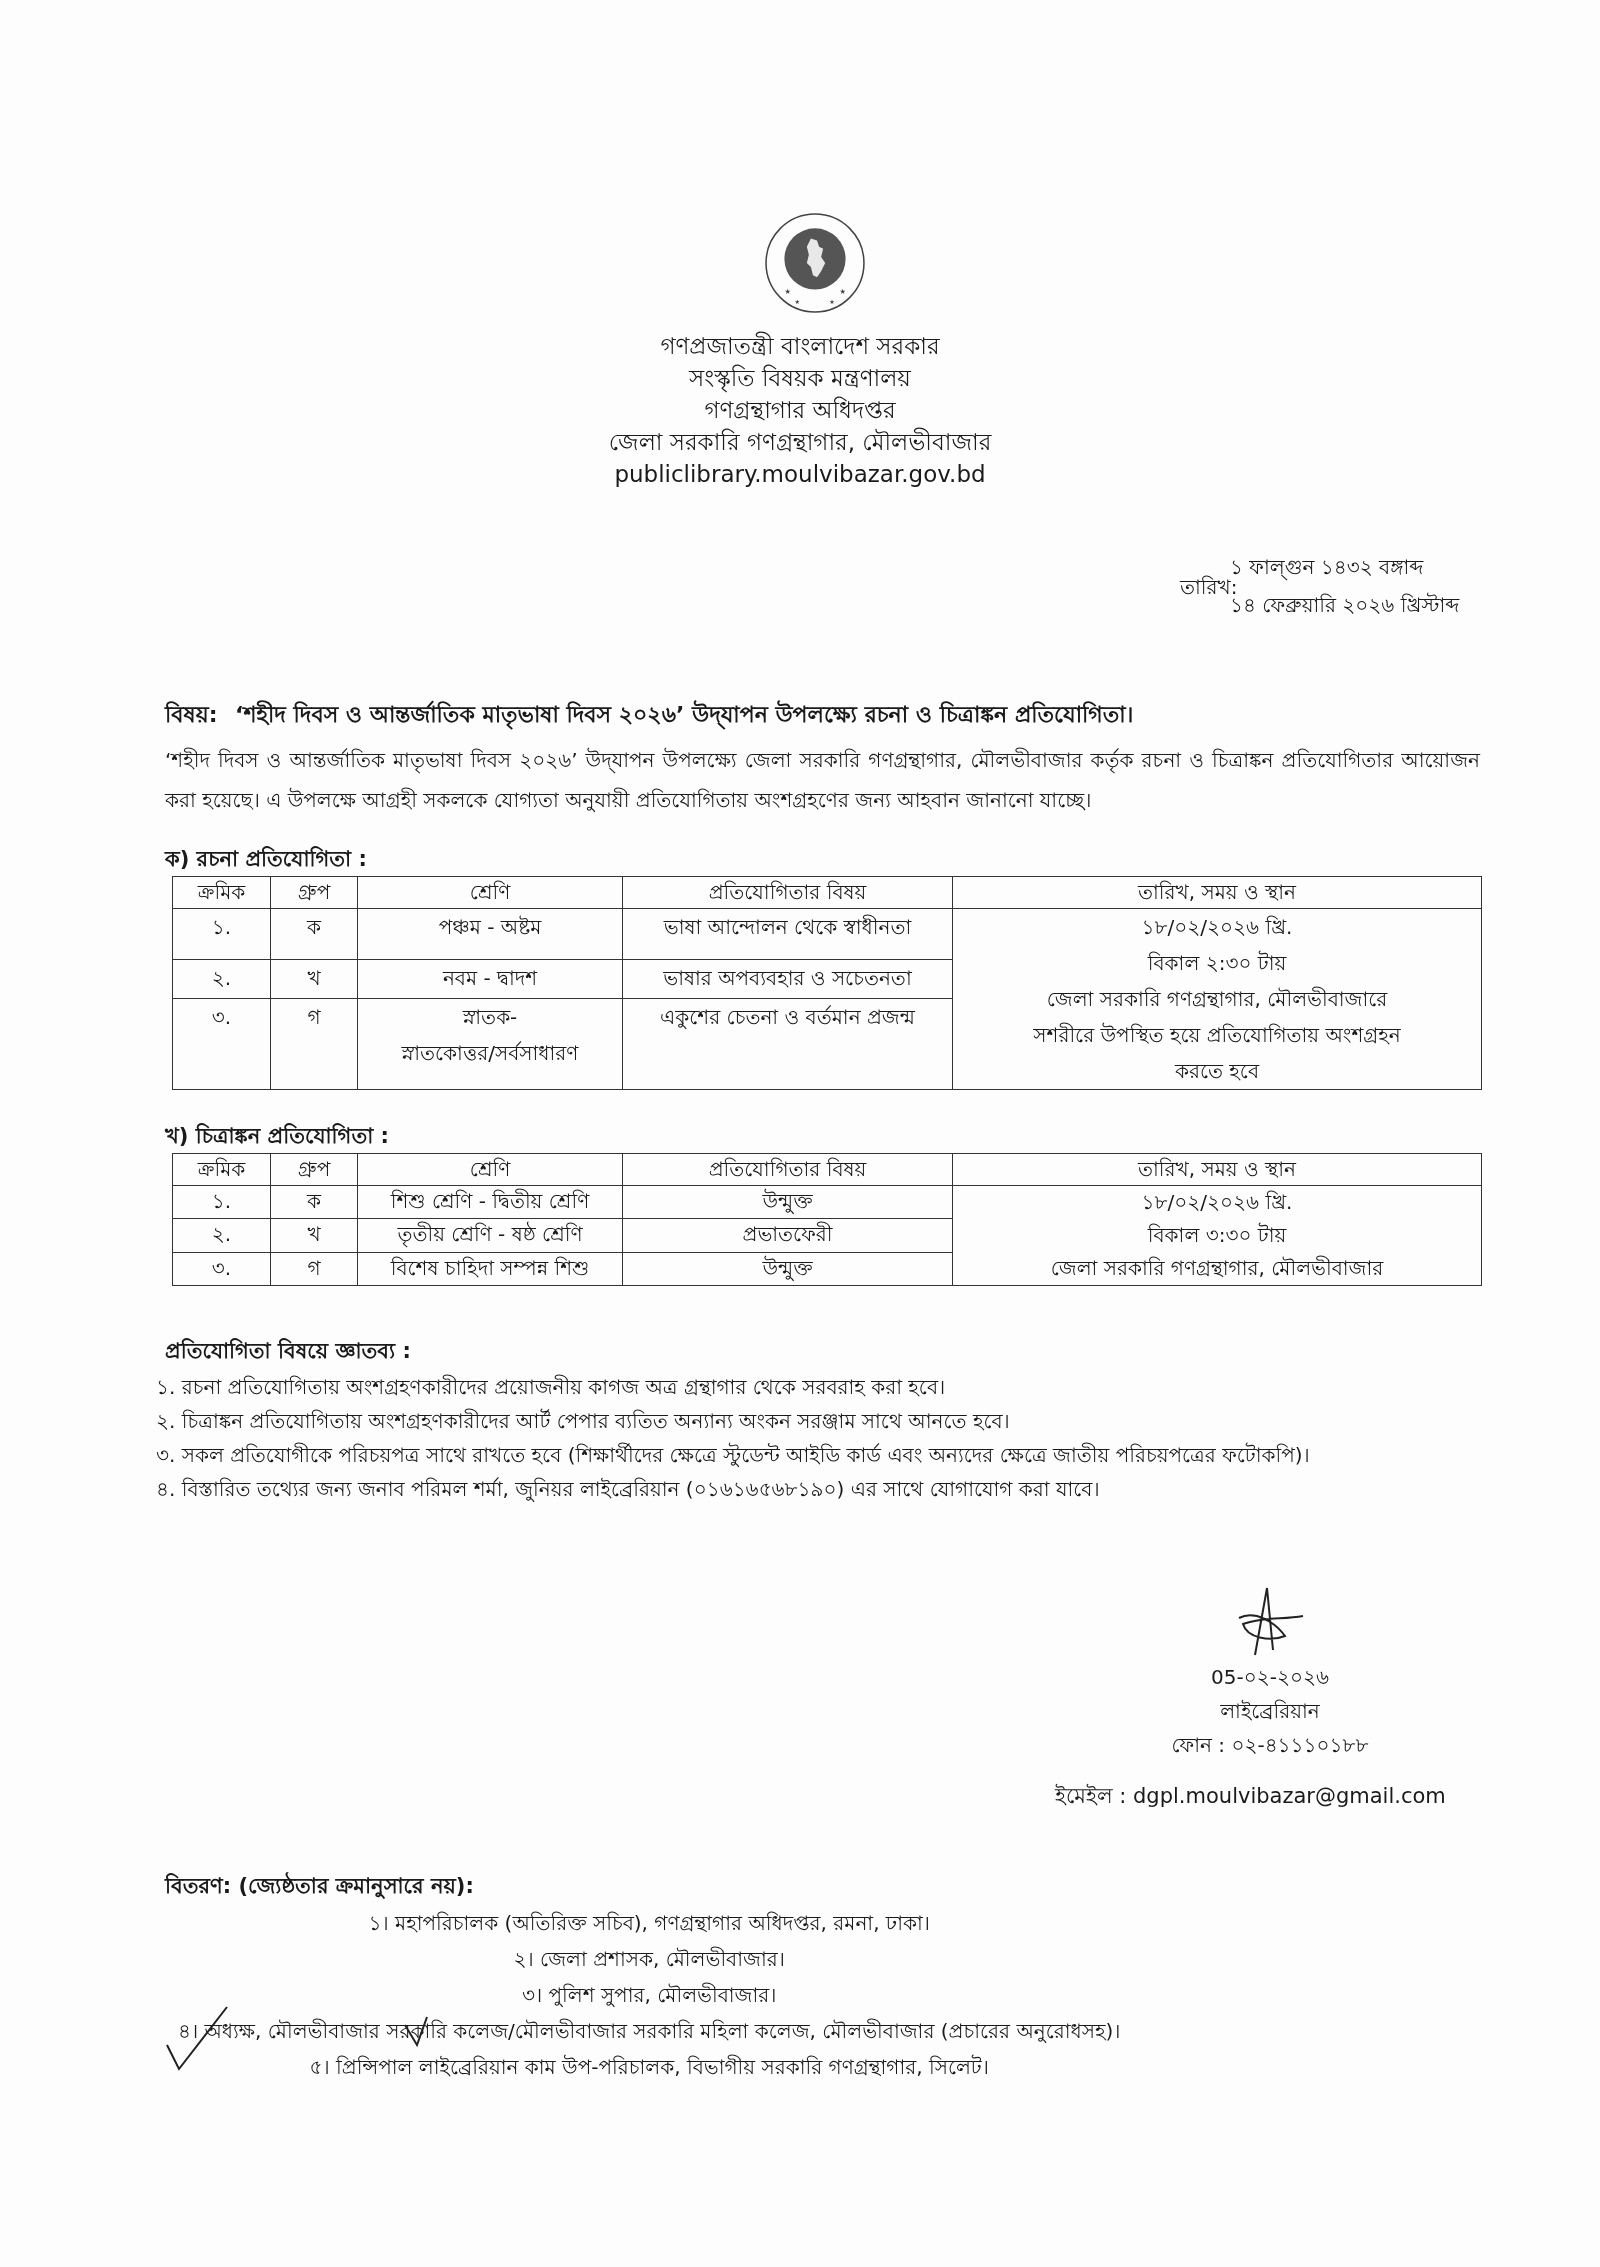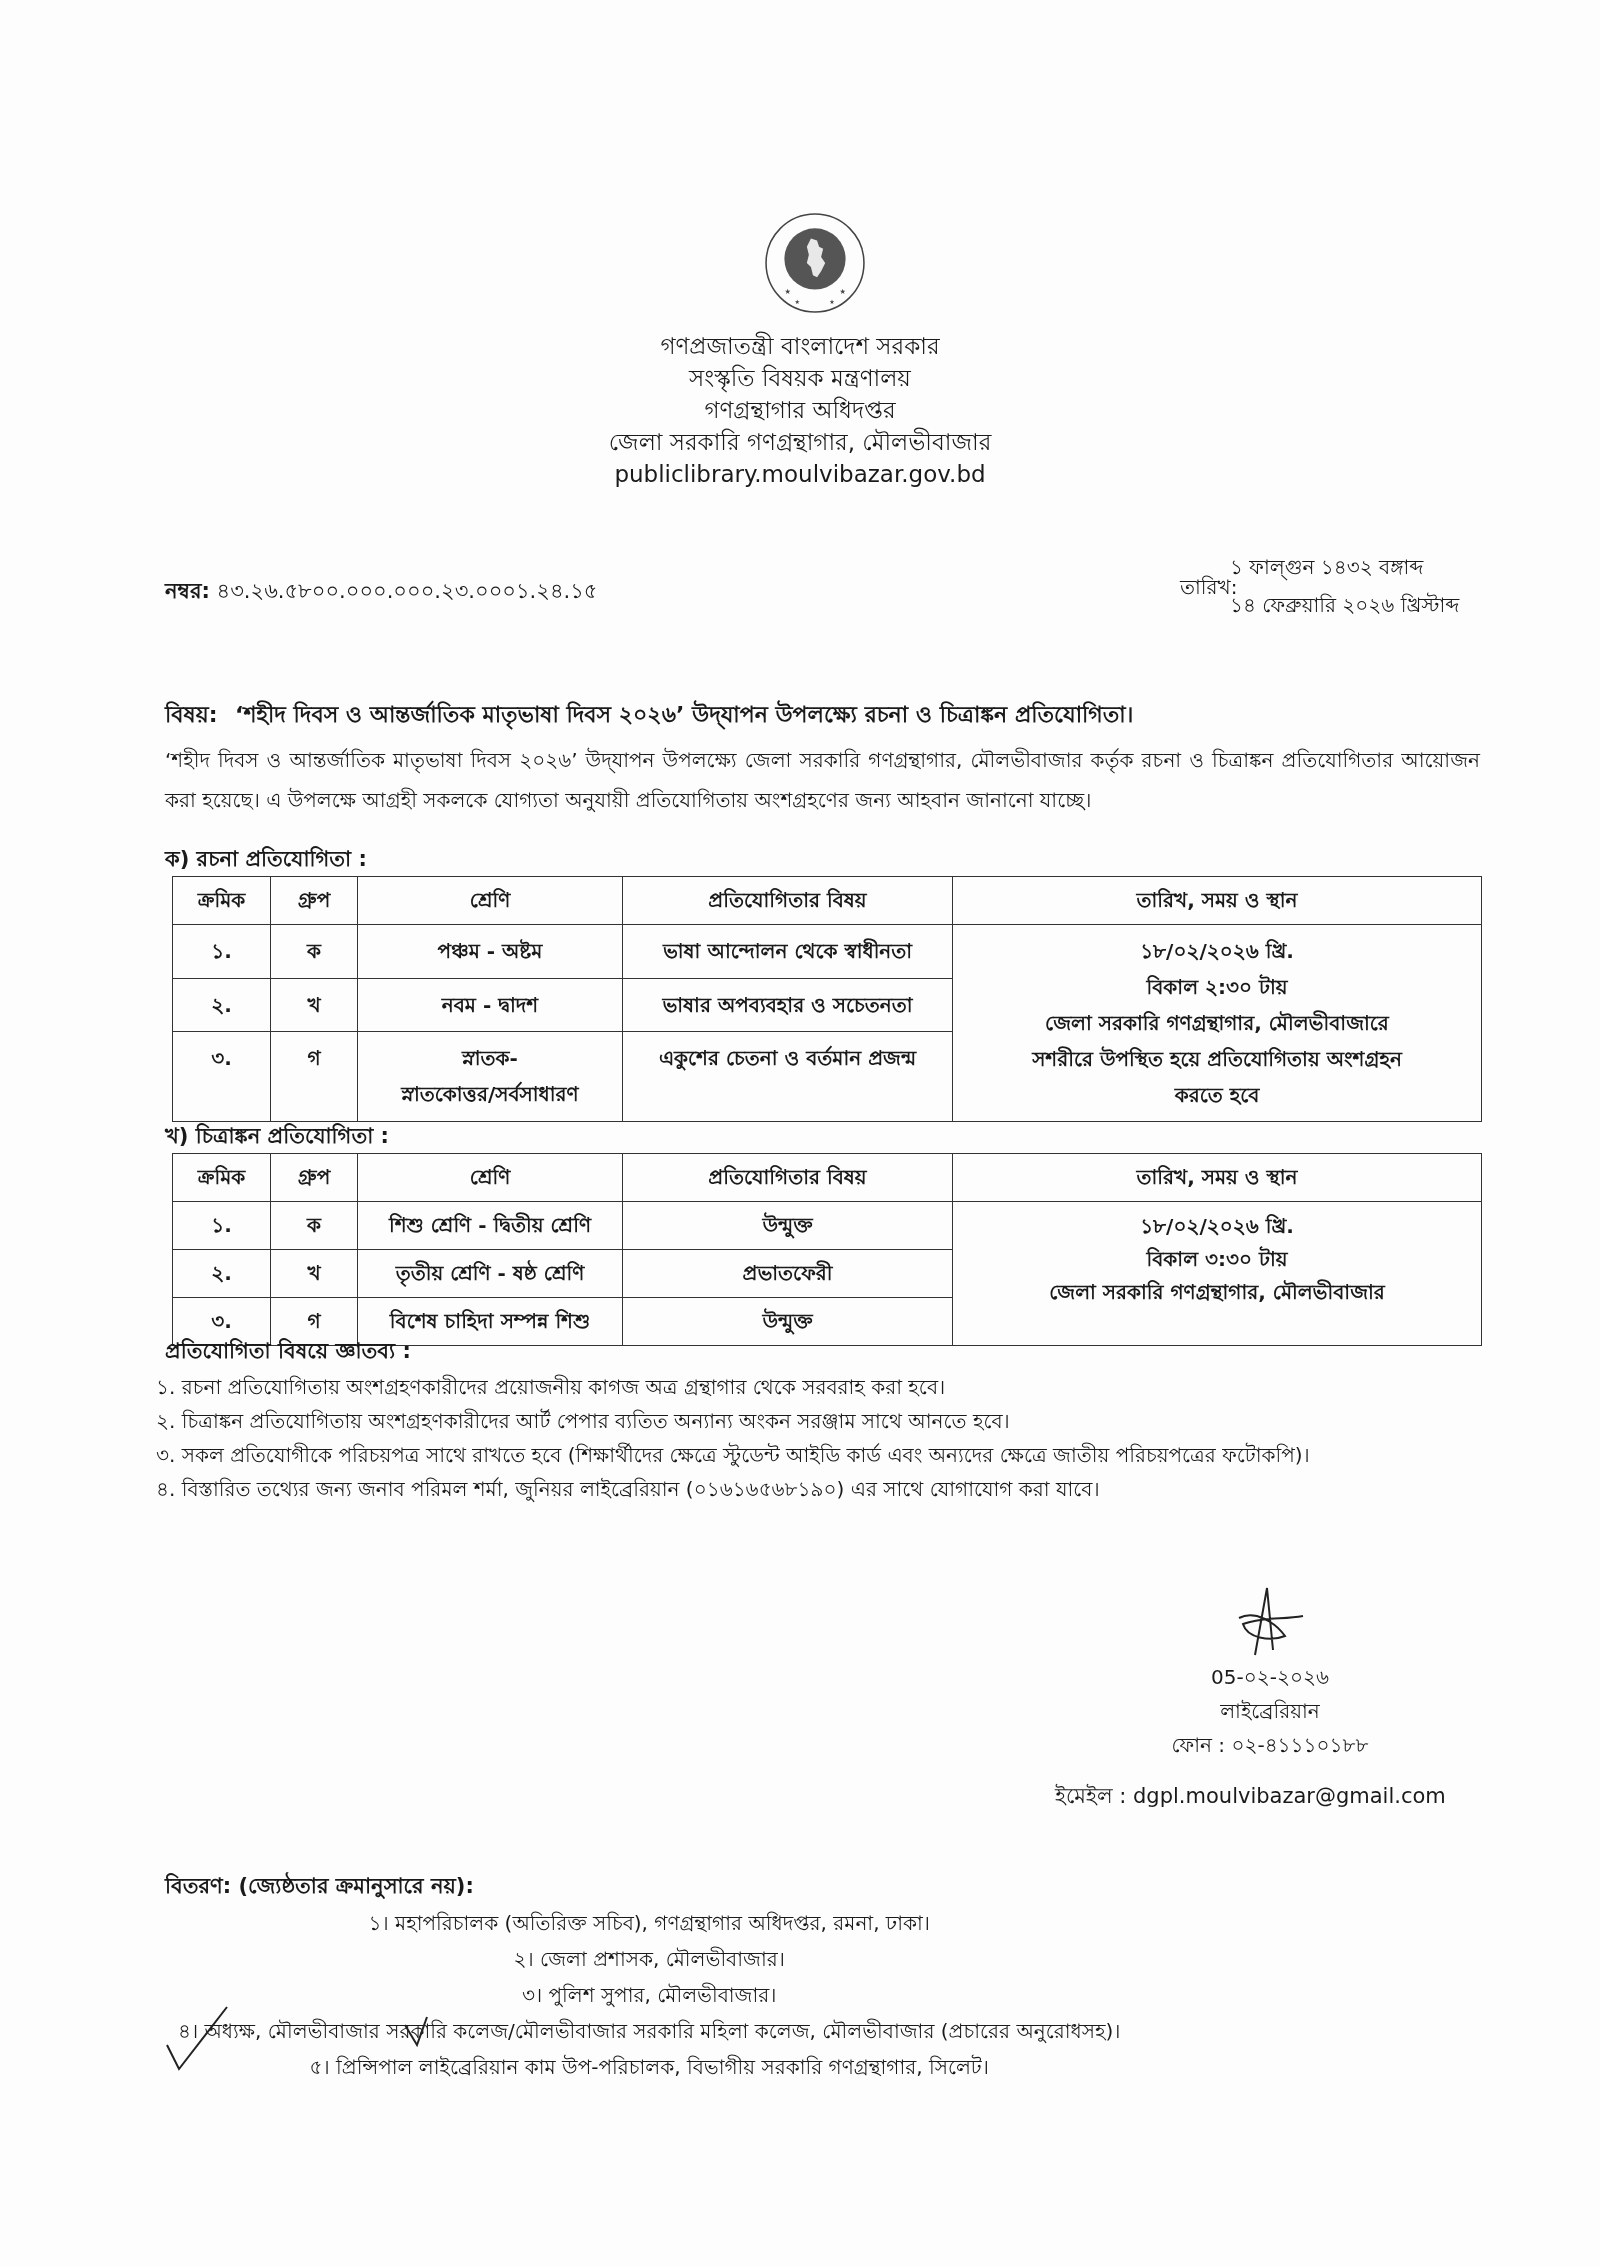--- a/index.html
+++ b/index.html
@@ -19,21 +19,21 @@
   .date-bn { position:absolute; left:105px; top:0px; }
   .date-en { position:absolute; left:105px; top:38px; }
 
   .subject { position:absolute; left:165px; top:697px; font-size:22px; font-weight:bold; white-space:nowrap; }
   .subject .lbl { font-weight:bold; margin-right:10px; }
   .intro { position:absolute; left:165px; top:740px; width:1315px; font-size:20px; line-height:40px; text-align:justify; }
 
   .sec-title { position:absolute; left:165px; font-size:21px; font-weight:bold; }
 
   table.grid { position:absolute; left:172px; border-collapse:collapse; font-size:20px; }
-  table.grid td, table.grid th { border:1.6px solid #333; text-align:center; font-weight:bold; padding:8px 6px; vertical-align:top; }
+  table.grid td, table.grid th { border:1.6px solid #333; text-align:center; font-weight:normal; padding:0 6px; vertical-align:top; }
   table.grid th { height:31px; line-height:31px; }
   .t1 { top:876px; width:1310px; }
   .t1 td { line-height:36px; }
   .t2 { top:1153px; width:1310px; }
   .t2 td { height:31px; line-height:31px; }
   .merged { vertical-align:top !important; line-height:36px !important; }
 
   .notes-title { position:absolute; left:165px; top:1335px; font-size:21px; font-weight:bold; }
   .notes { position:absolute; left:156px; top:1370px; font-size:20px; line-height:34px; }
   .notes div { white-space:nowrap; }
@@ -63,24 +63,20 @@
   </svg>
 
   <div class="hdr" style="top:330px">
     <span class="hdr-line">গণপ্রজাতন্ত্রী বাংলাদেশ সরকার</span>
     <span class="hdr-line">সংস্কৃতি বিষয়ক মন্ত্রণালয়</span>
     <span class="hdr-line">গণগ্রন্থাগার অধিদপ্তর</span>
     <span class="hdr-line">জেলা সরকারি গণগ্রন্থাগার, মৌলভীবাজার</span>
     <span class="hdr-line">publiclibrary.moulvibazar.gov.bd</span>
   </div>
 
-  <div class="memo-no">
-    <b>নম্বর:</b>
-    <span>৪৩.২৬.৫৮০০.০০০.০০০.২৩.০০০১.২৪.১৫</span>
-  </div>
 
   <div class="date-block">
     <span class="date-label">তারিখ:</span>
     <span class="date-bn">১ ফাল্গুন ১৪৩২ বঙ্গাব্দ</span>
     <span class="date-en">১৪ ফেব্রুয়ারি ২০২৬ খ্রিস্টাব্দ</span>
   </div>
 
   <div class="subject">
     <span class="lbl">বিষয়:</span>
     <span>‘শহীদ দিবস ও আন্তর্জাতিক মাতৃভাষা দিবস ২০২৬’ উদ্‌যাপন উপলক্ষ্যে রচনা ও চিত্রাঙ্কন প্রতিযোগিতা।</span>

